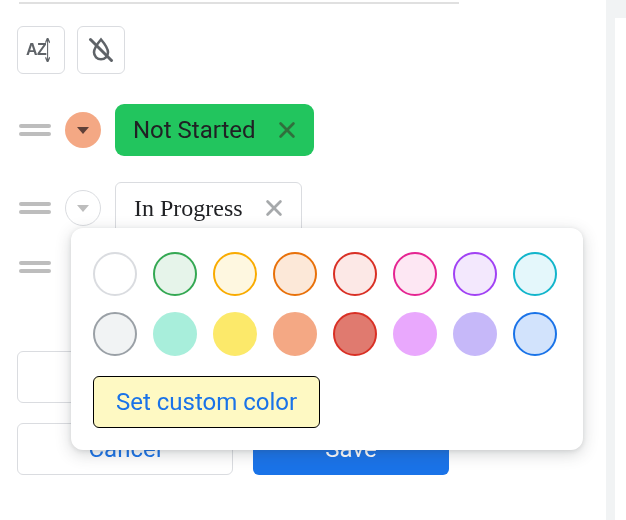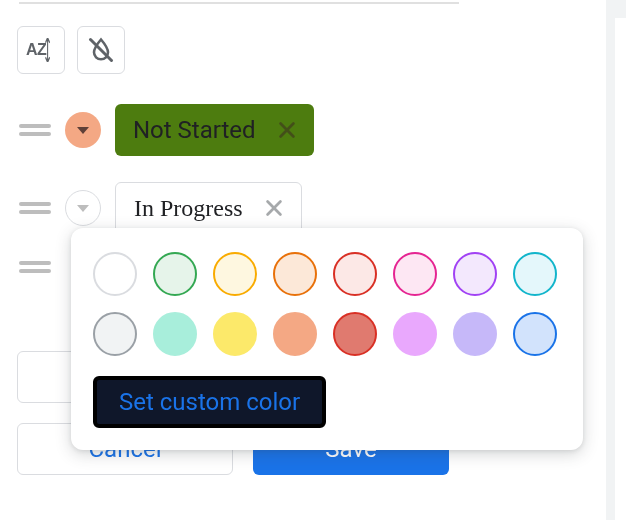--- a/index.html
+++ b/index.html
@@ -109,21 +109,21 @@
   .chip {
     height: 52px;
     border-radius: 6px;
     display: flex;
     align-items: center;
     padding: 0 14px 0 18px;
     gap: 18px;
     font-size: 24px;
     color: #202124;
   }
-  .chip.filled { background: #4d7c0f; }
+  .chip.filled { background: #22c55e; border-radius: 9px; }
   .chip.outlined { background: #fff; border: 1px solid #dadce0; }
   .chip .close {
     width: 26px;
     height: 26px;
     display: flex;
     align-items: center;
     justify-content: center;
     cursor: pointer;
     opacity: .55;
   }
@@ -188,23 +188,23 @@
     width: 44px;
     height: 44px;
     border-radius: 50%;
     cursor: pointer;
   }
   .custom-color-btn {
     display: inline-flex;
     align-items: center;
     height: 52px;
     padding: 0 22px;
-    border: 4px solid #000000;
+    border: 1px solid #000000;
     border-radius: 6px;
-    background: #0f172a;
+    background: #fef9c3;
     color: #1a73e8;
     font-size: 24px;
     cursor: pointer;
     justify-content: center;
   }
 </style>
 </head>
 <body>
 
 <div class="divider-stub"></div>

